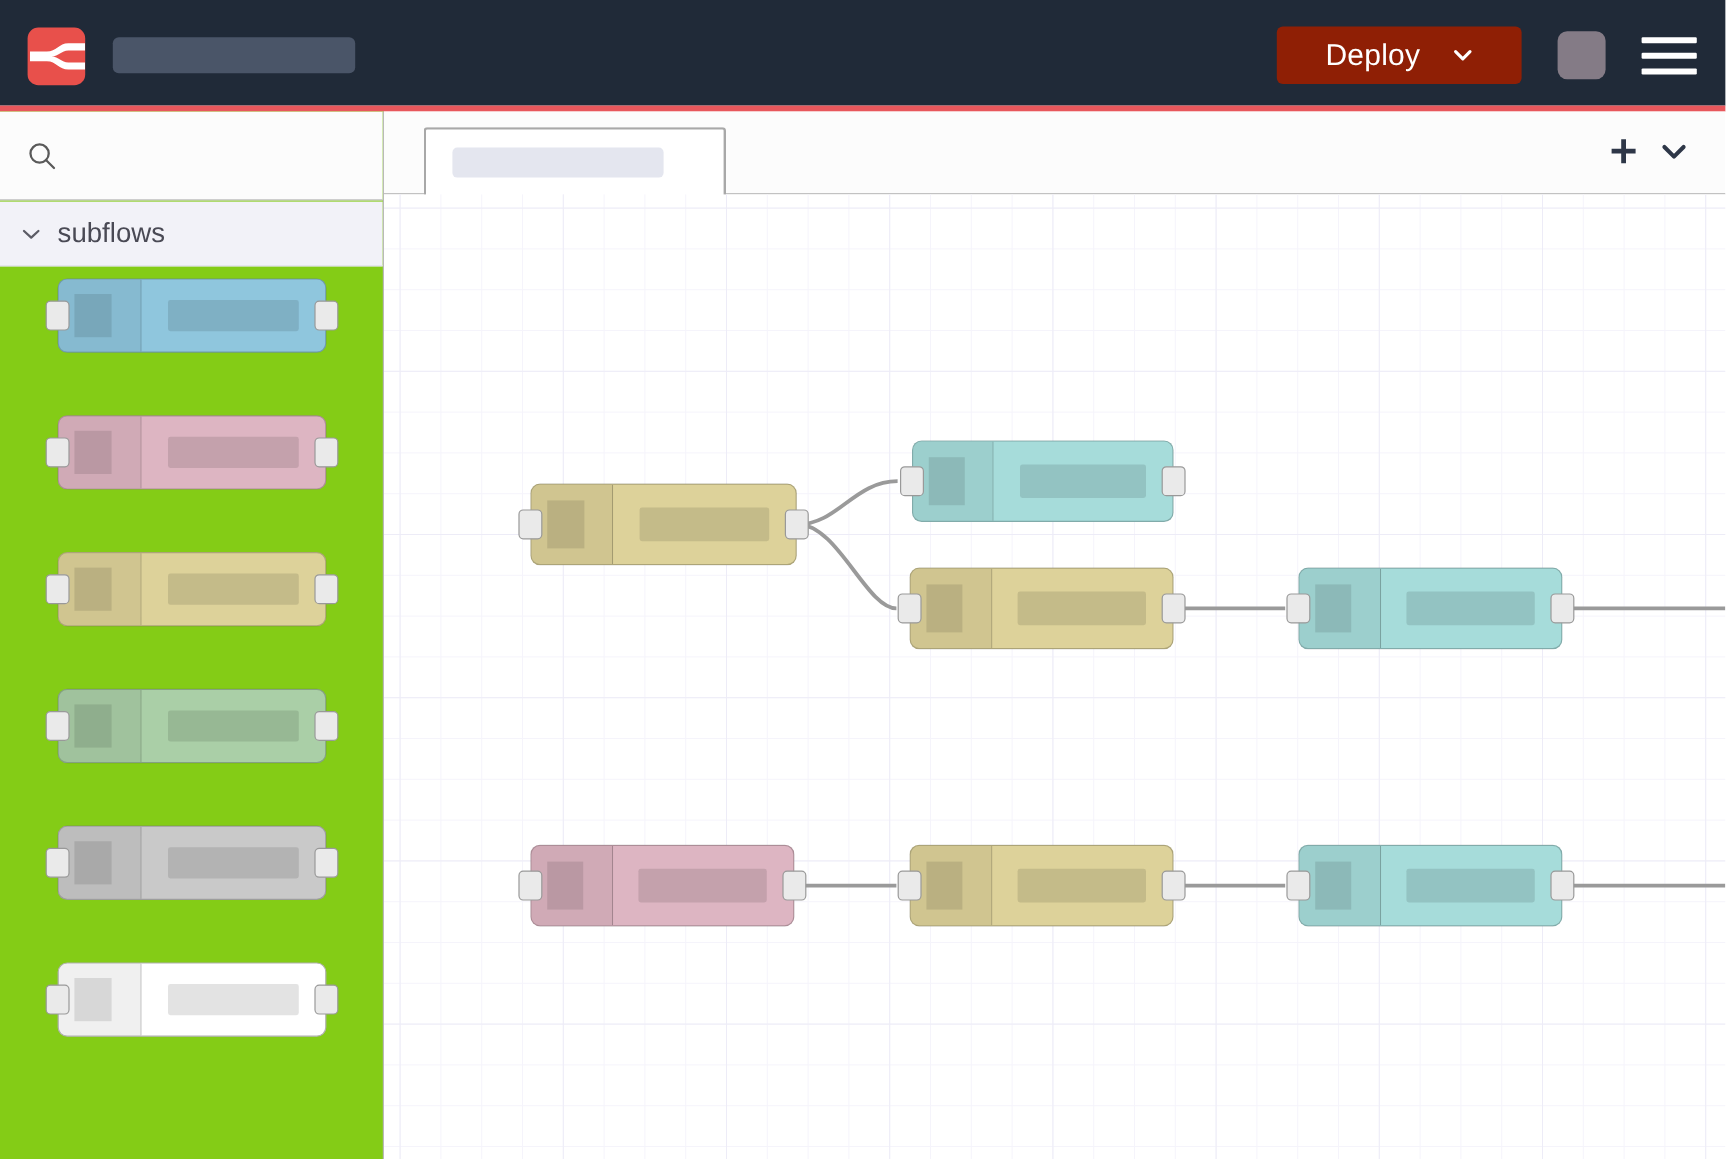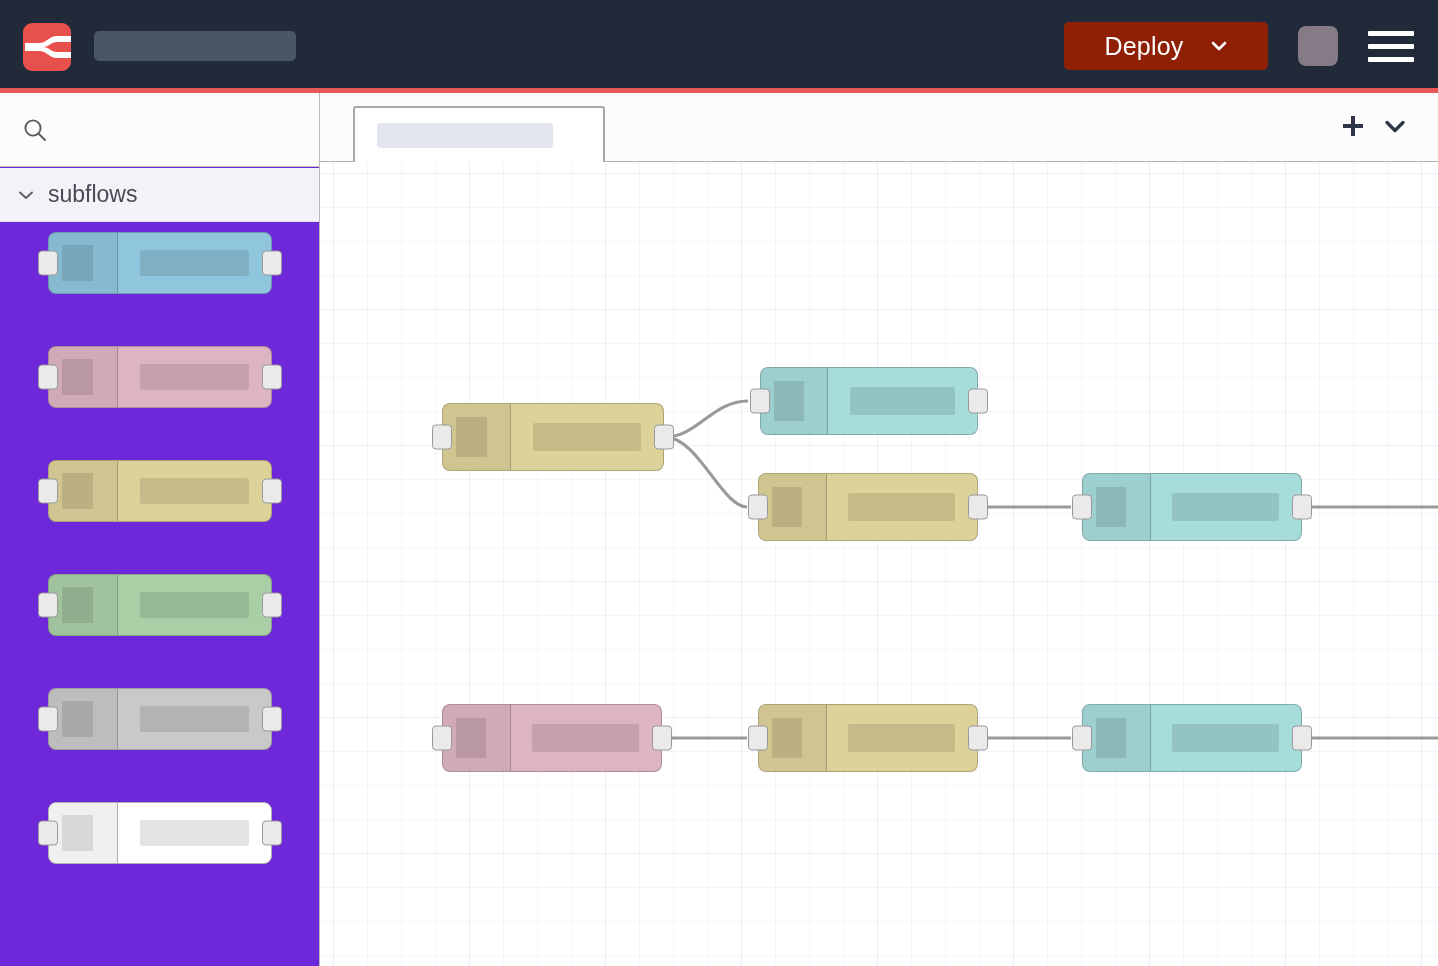--- a/index.html
+++ b/index.html
@@ -110,21 +110,21 @@
     width: 46px;
     background: #ffffff;
     border-radius: 1px;
   }
 
   
   #sidebar {
     position: absolute;
     left: 0; top: 93px;
     width: 320px; height: 873px;
-    background: #6d28d9;
+    background: #84cc16;
     border-right: 1px solid #b9b9b9;
     overflow: hidden;
   }
   #palette-search-row {
     position: absolute;
     left: 0; top: 0;
     width: 319px; height: 74px;
     background: #fcfcfc;
     border-bottom: 1px solid #c3c3c3;
   }

